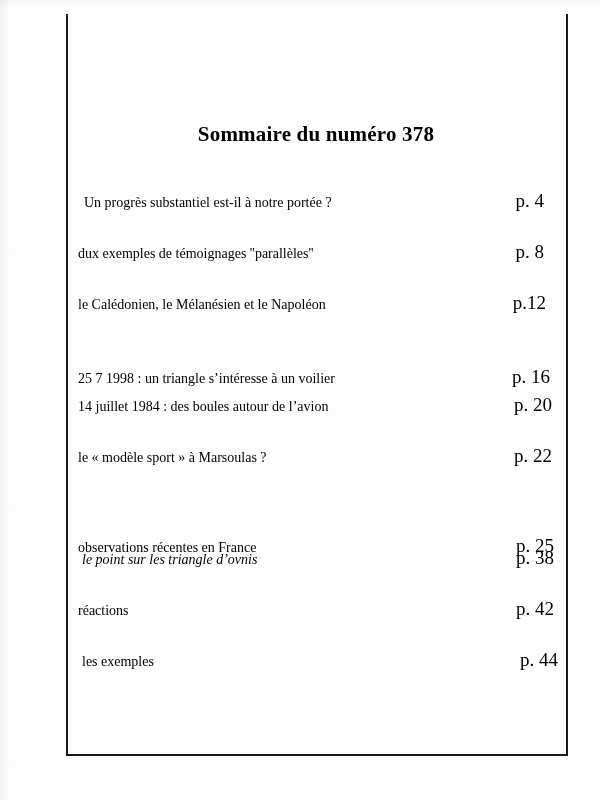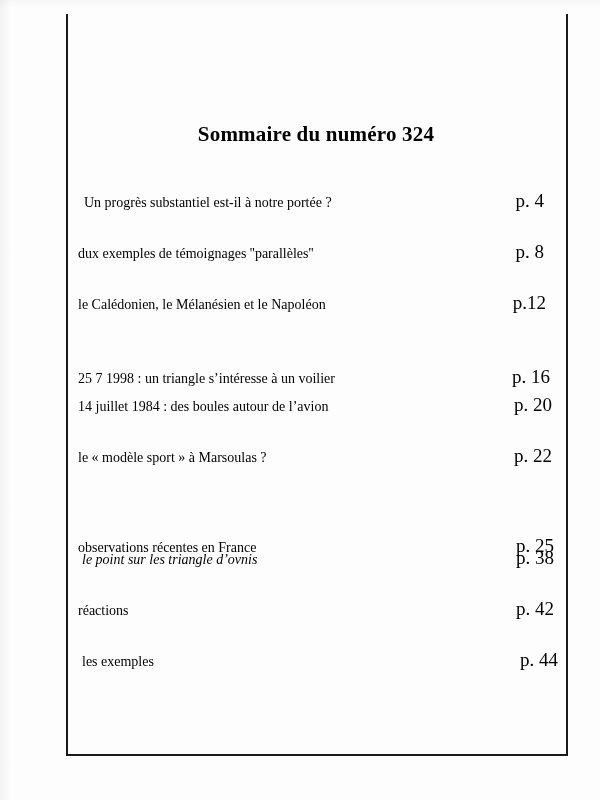--- a/index.html
+++ b/index.html
@@ -116,21 +116,21 @@
 </style>
 </head>
 <body>
 
 <div class="page">
 
   <div class="frame-left"></div>
   <div class="frame-right"></div>
   <div class="frame-bottom"></div>
 
-  <div class="title">Sommaire du numéro 324</div>
+  <div class="title">Sommaire du numéro 378</div>
 
   <div class="toc">
 
     <div class="toc-row">
       <span class="entry">Un progrès substantiel est-il à notre portée ?</span>
       <span class="page-ref">p. 4</span>
     </div>
 
     <div class="toc-row">
       <span class="entry">dux exemples de témoignages ''parallèles''</span>

